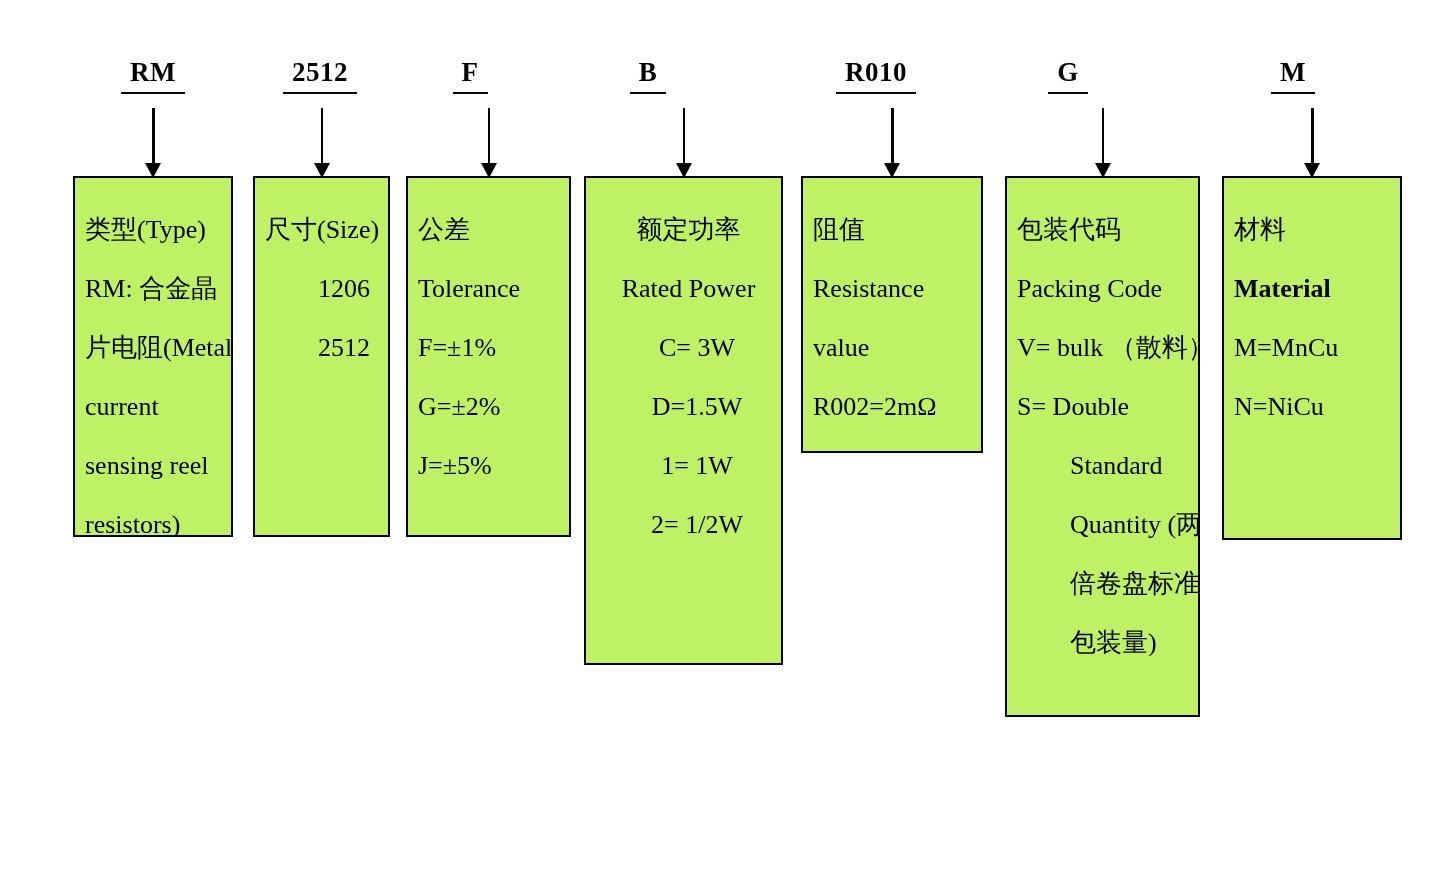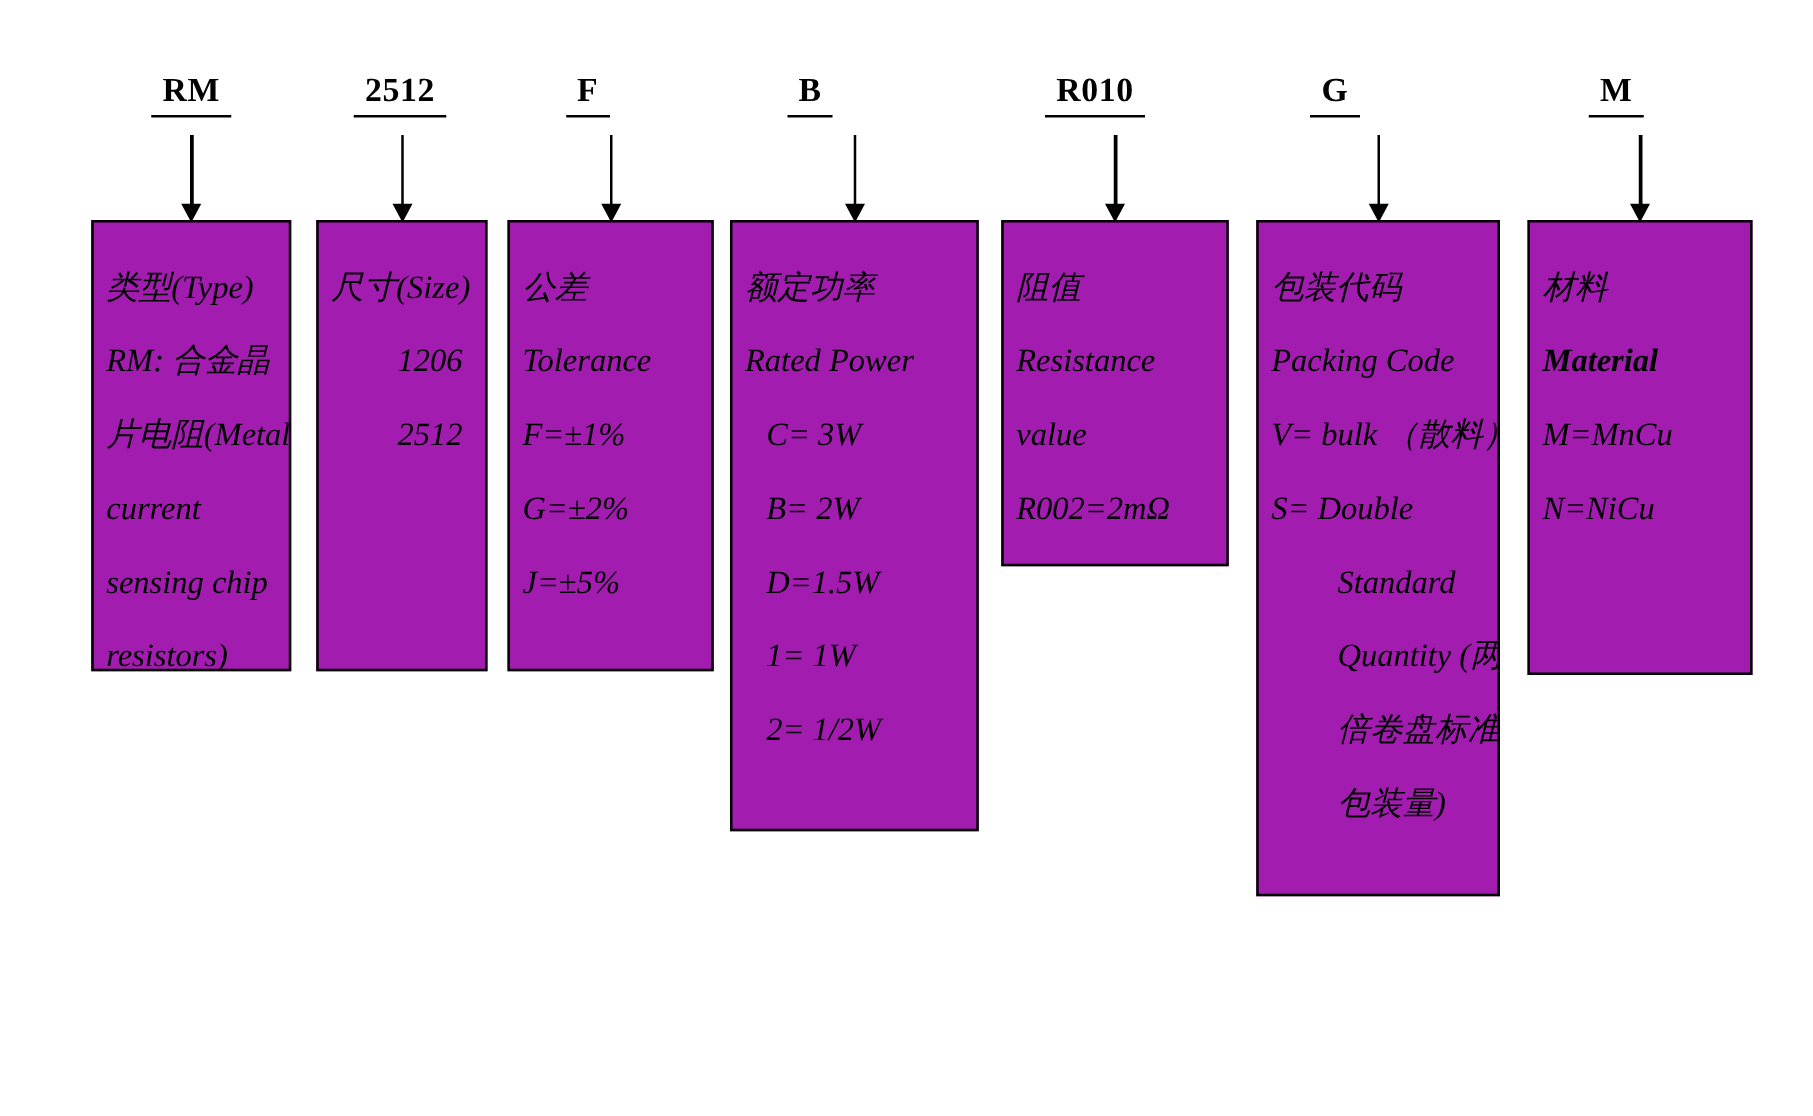--- a/index.html
+++ b/index.html
@@ -59,24 +59,23 @@
     height: 0;
     border-left: 8px solid transparent;
     border-right: 8px solid transparent;
     border-top: 15px solid #000;
   }
 
   
   .box {
     position: absolute;
     border: 2.5px solid #000;
-    background: #a21caf;
+    background: #bef264;
     box-sizing: border-box;
     overflow: hidden;
-    font-style: italic;
   }
   .box-inner {
     padding: 22px 0 0 0;
   }
   .line {
     font-size: 26px;
     line-height: 59px;
     height: 59px;
     white-space: nowrap;
     padding-left: 10px;
@@ -93,21 +92,21 @@
     <div class="arrow" style="left: 145px; top: 108px; height: 70px;">
       <div class="shaft" style="height: 56px;"></div>
       <div class="head" style="top: 55px;"></div>
     </div>
     <div class="box" style="left: 73px; top: 176px; width: 160px; height: 361px;">
       <div class="box-inner">
         <div class="line">类型(Type)</div>
         <div class="line">RM: 合金晶</div>
         <div class="line">片电阻(Metal</div>
         <div class="line">current</div>
-        <div class="line">sensing chip</div>
+        <div class="line">sensing reel</div>
         <div class="line">resistors)</div>
       </div>
     </div>
     <div class="code-label" style="left: 240px; top: 55px; width: 160px;"><span class="code-text">2512</span></div>
     <div class="arrow" style="left: 313.5px; top: 108px; height: 70px;">
       <div class="shaft" style="height: 56px;"></div>
       <div class="head" style="top: 55px;"></div>
     </div>
     <div class="box" style="left: 253px; top: 176px; width: 137px; height: 361px;">
       <div class="box-inner">
@@ -128,26 +127,25 @@
         <div class="line">F=±1%</div>
         <div class="line">G=±2%</div>
         <div class="line">J=±5%</div>
       </div>
     </div>
     <div class="code-label" style="left: 568px; top: 55px; width: 160px;"><span class="code-text">B</span></div>
     <div class="arrow" style="left: 675.5px; top: 108px; height: 70px;">
       <div class="shaft" style="height: 56px;"></div>
       <div class="head" style="top: 55px;"></div>
     </div>
-    <div class="box" style="left: 584px; top: 176px; width: 199px; height: 489px;">
+    <div class="box" style="left: 584px; top: 176px; width: 199px; height: 489px; text-align: center;">
       <div class="box-inner">
         <div class="line">额定功率</div>
         <div class="line">Rated Power</div>
         <div class="line indent-1">C= 3W</div>
-        <div class="line indent-1">B= 2W</div>
         <div class="line indent-1">D=1.5W</div>
         <div class="line indent-1">1= 1W</div>
         <div class="line indent-1">2= 1/2W</div>
       </div>
     </div>
     <div class="code-label" style="left: 796px; top: 55px; width: 160px;"><span class="code-text">R010</span></div>
     <div class="arrow" style="left: 884px; top: 108px; height: 70px;">
       <div class="shaft" style="height: 56px;"></div>
       <div class="head" style="top: 55px;"></div>
     </div>

